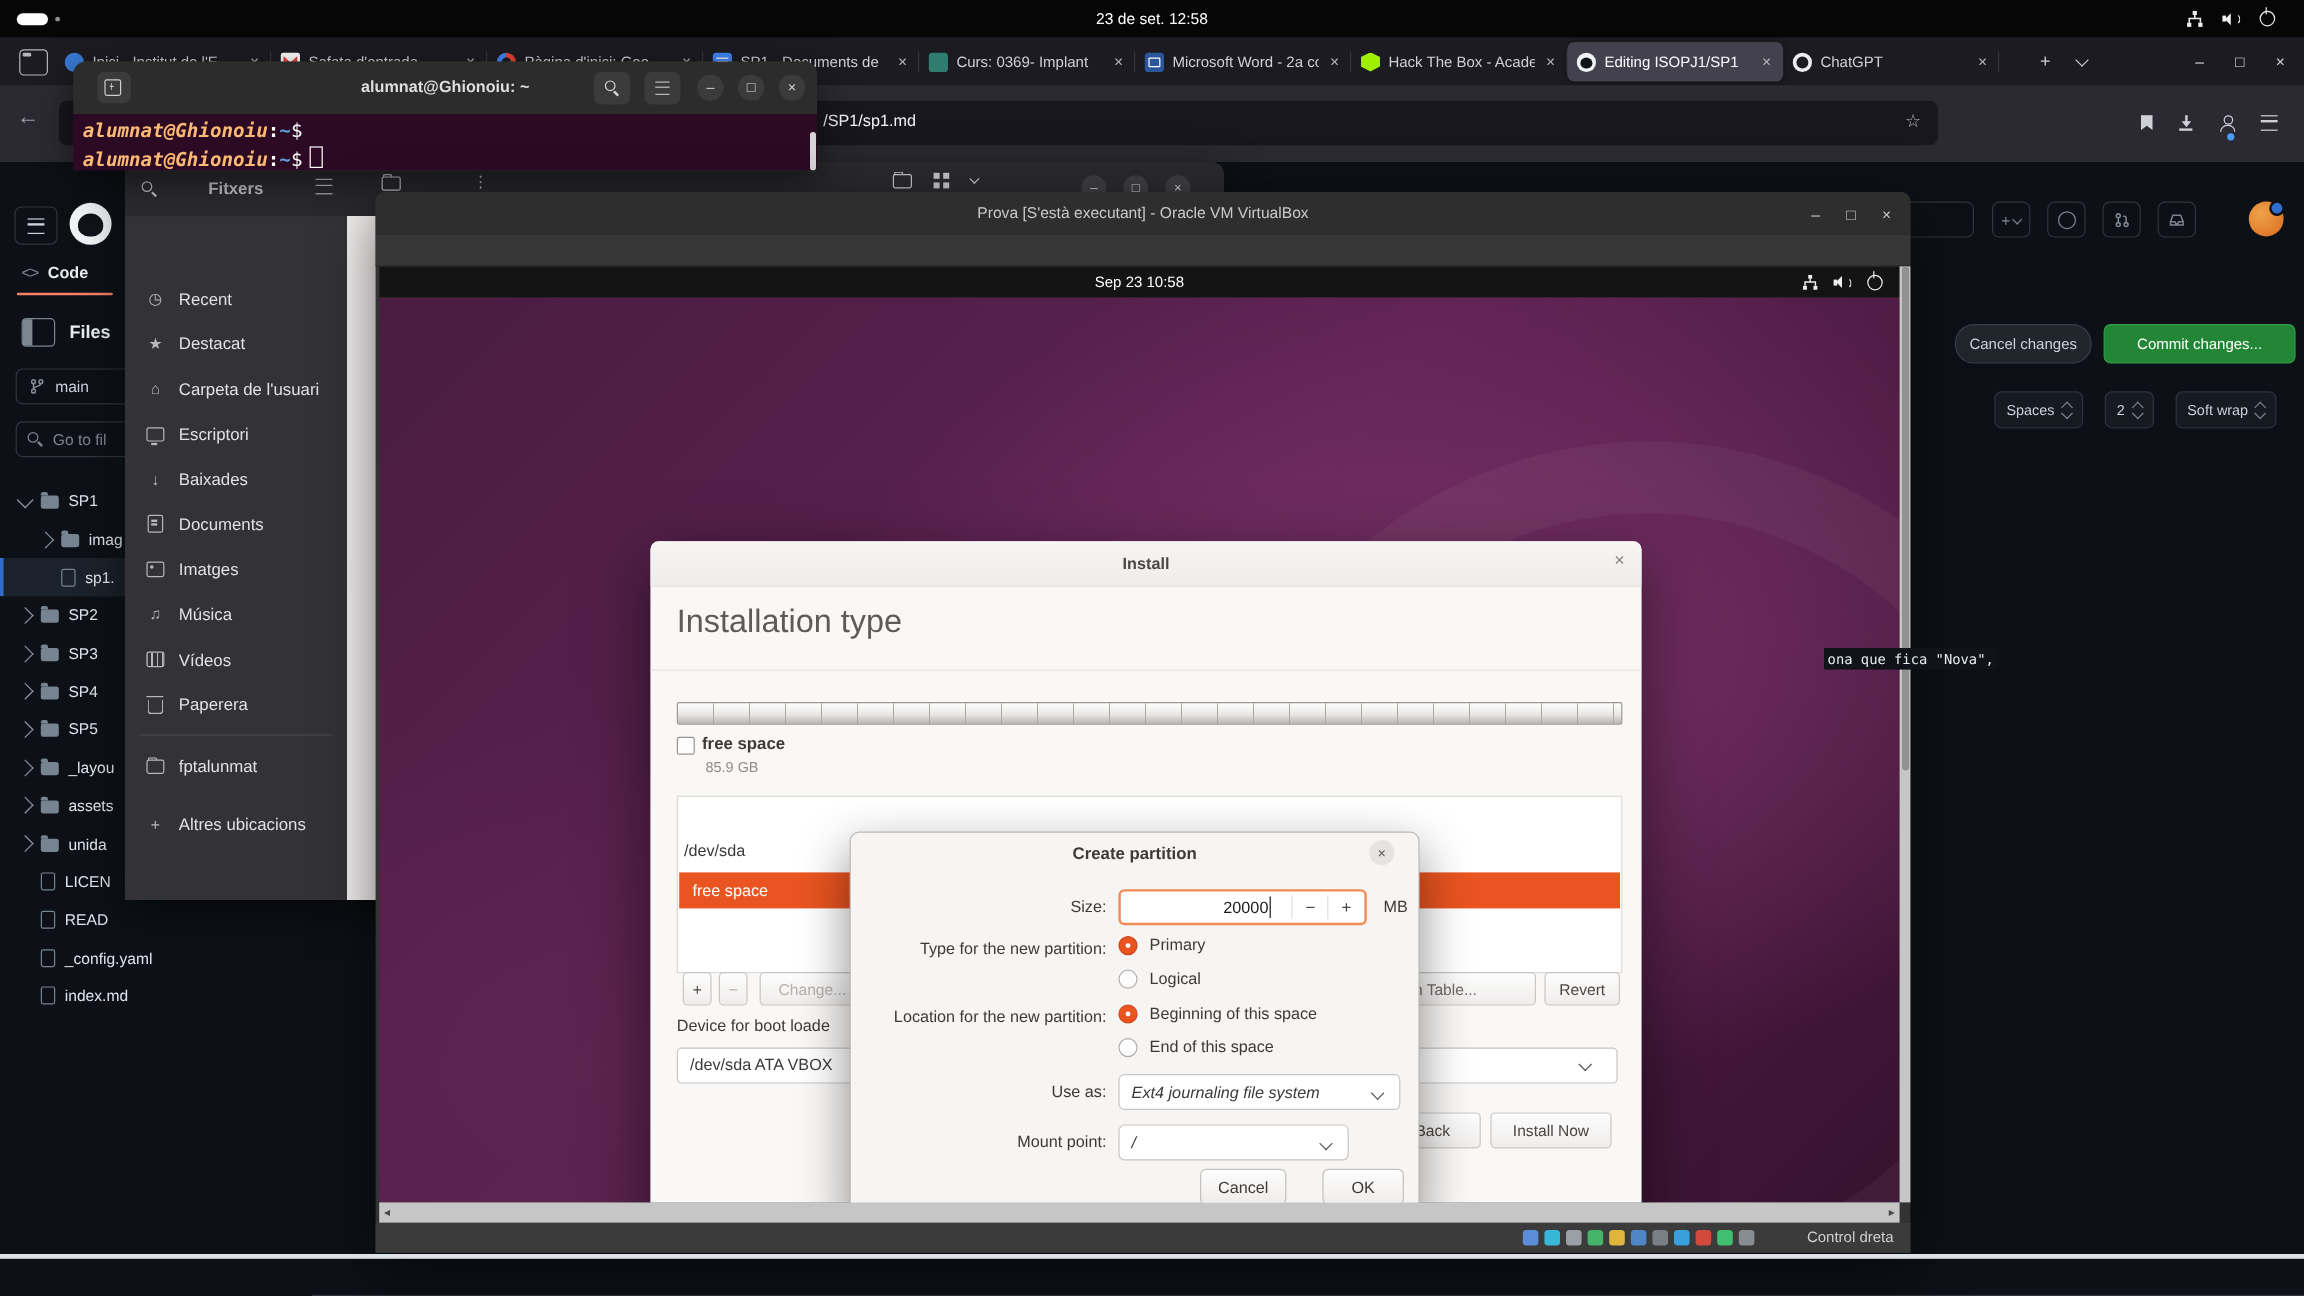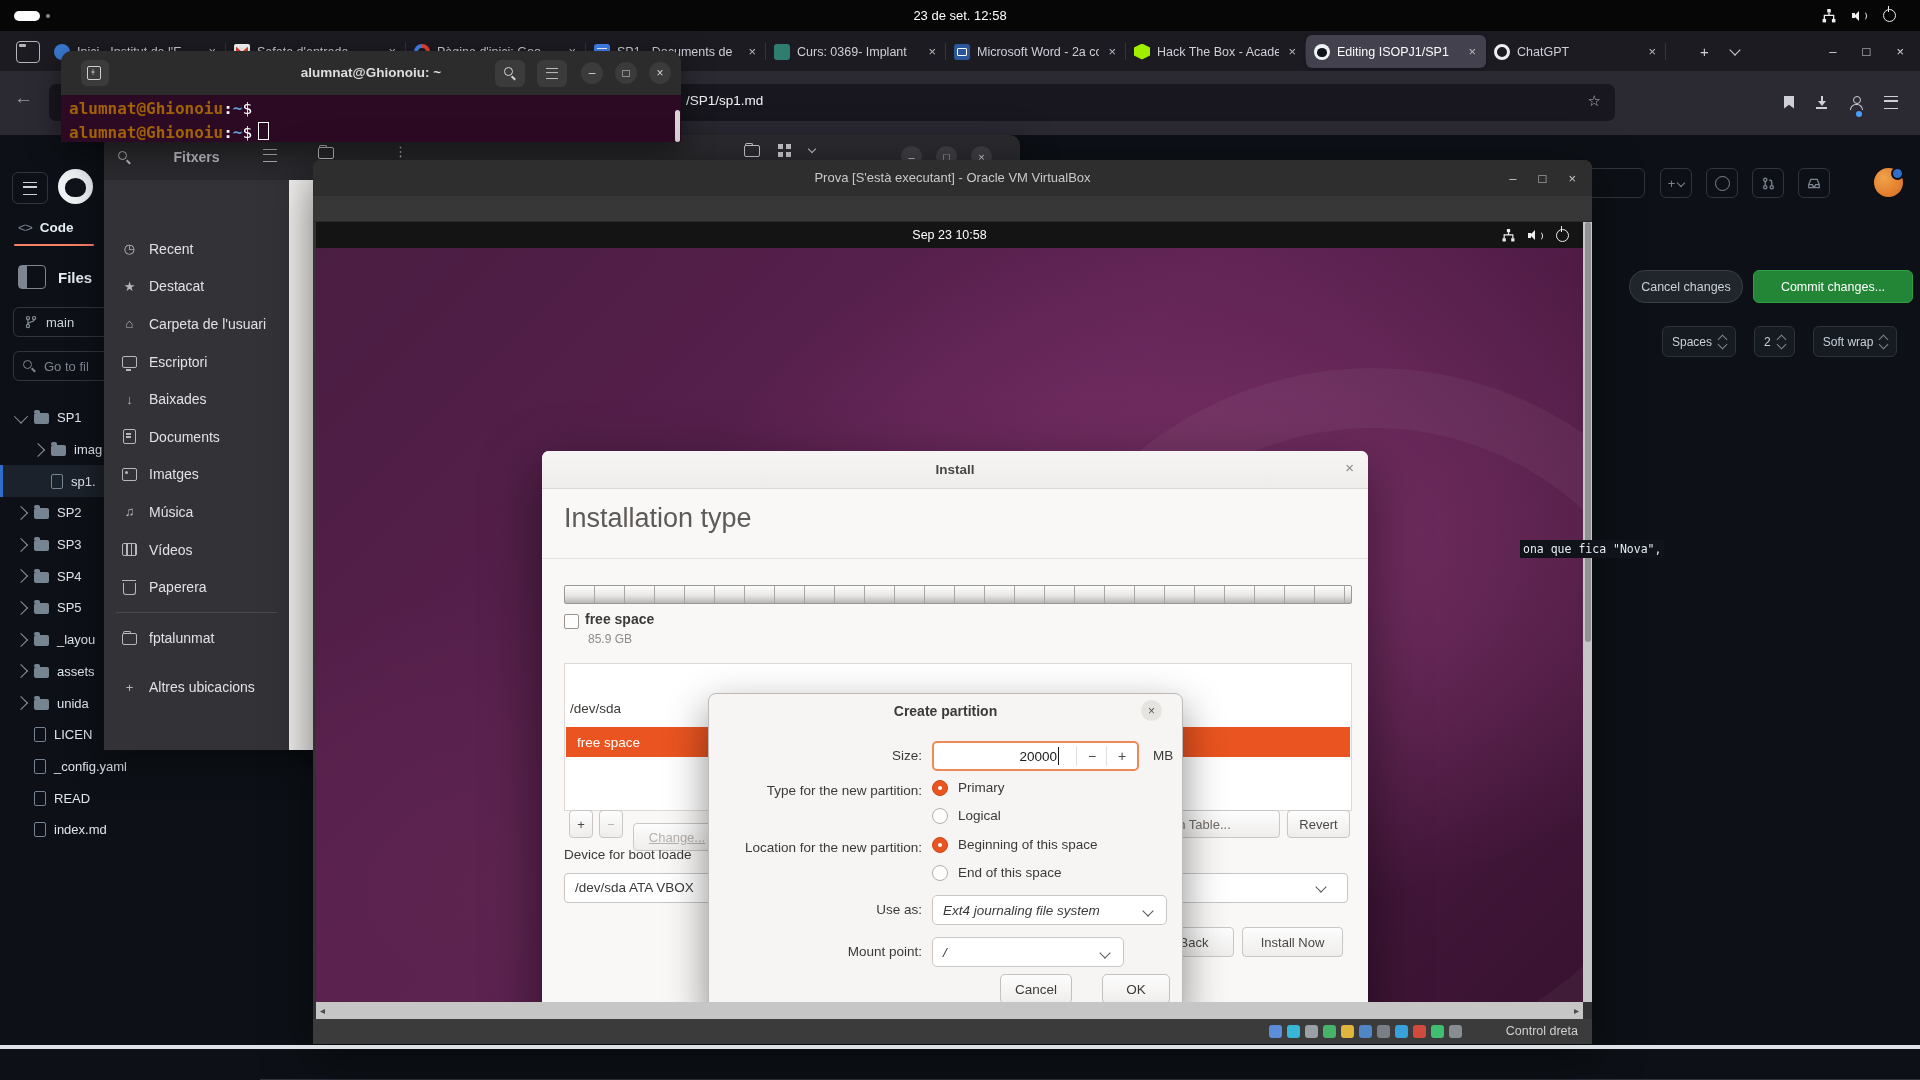--- a/index.html
+++ b/index.html
@@ -113,21 +113,21 @@
   .terminal{position:absolute;left:61px;top:51px;width:620px;height:91px;z-index:12;border-radius:11px 11px 0 0;overflow:hidden;box-shadow:0 8px 30px rgba(0,0,0,.5);}
   .term-titlebar{position:relative;height:44px;background:#2c2c2c;}
   .term-title{position:absolute;left:0;top:0;width:100%;text-align:center;line-height:44px;font-size:13.5px;font-weight:bold;color:#dedede;}
   .term-newtab{position:absolute;left:20px;top:9px;width:28px;height:26px;background:#3b3b3b;border-radius:6px;}
   .term-newtab::before{content:"";position:absolute;left:6px;top:6px;width:12px;height:12px;border:1.6px solid #cfcfcf;border-radius:2px;}
   .term-newtab::after{content:"";position:absolute;left:10.4px;top:9px;width:3.2px;height:6px;background:#cfcfcf;clip-path:polygon(40% 0,60% 0,60% 40%,100% 40%,100% 60%,60% 60%,60% 100%,40% 100%,40% 60%,0 60%,0 40%,40% 40%);}
   .term-btn{position:absolute;top:9px;width:30px;height:27px;background:#3b3b3b;border-radius:6px;color:#d6d6d6;display:flex;align-items:center;justify-content:center;}
   .term-cbtn{position:absolute;top:11px;width:22px;height:22px;background:#3b3b3b;border-radius:50%;color:#d6d6d6;display:flex;align-items:center;justify-content:center;font-size:12px;}
   .term-body{position:relative;height:47px;background:#2d0a24;font-family:"DejaVu Sans Mono",monospace;font-size:16px;}
   .term-line{position:absolute;left:8px;white-space:pre;}
-  .t-u{color:#a16207;font-weight:bold;}
+  .t-u{color:#fdba74;font-weight:bold;font-style:italic;}
   .t-c{color:#fff;font-weight:bold;}
   .t-p{color:#5e9bd6;font-weight:bold;}
   .t-d{color:#fff;}
   .t-cursor{display:inline-block;width:9px;height:16px;border:1.4px solid #fff;vertical-align:-2px;margin-left:6px;}
   .term-scroll{position:absolute;right:1px;top:59px;width:5px;height:32px;background:#d9d4d8;border-radius:3px;z-index:13;}
   
   .nautilus{position:absolute;left:104px;top:135px;width:916px;height:615px;z-index:6;border-radius:10px 10px 0 0;overflow:hidden;box-shadow:0 10px 34px rgba(0,0,0,.5);}
   .nt-header{position:absolute;left:0;top:0;width:100%;height:45px;background:#2a2a2e;}
   .nt-content{position:absolute;left:185px;top:45px;right:0;bottom:0;background:#f4f2f1;}
   .nt-sidebar{position:absolute;left:0;top:45px;width:185px;bottom:0;background:#333237;}
@@ -432,26 +432,26 @@
             <span class="tw-label">unida</span>
           </div>
           <div class="tree-row k-file">
             <span class="tw-chev"></span>
             <span class="tw-ic"></span>
             <span class="tw-label">LICEN</span>
           </div>
           <div class="tree-row k-file">
             <span class="tw-chev"></span>
             <span class="tw-ic"></span>
+            <span class="tw-label">READ</span>
+          </div>
+          <div class="tree-row k-file">
+            <span class="tw-chev"></span>
+            <span class="tw-ic"></span>
             <span class="tw-label">_config.yaml</span>
-          </div>
-          <div class="tree-row k-file">
-            <span class="tw-chev"></span>
-            <span class="tw-ic"></span>
-            <span class="tw-label">READ</span>
           </div>
           <div class="tree-row k-file">
             <span class="tw-chev"></span>
             <span class="tw-ic"></span>
             <span class="tw-label">index.md</span>
           </div>
       </div>
 
       <div class="gh-cancel">Cancel changes</div>
       <div class="gh-commit">Commit changes...</div>
@@ -667,21 +667,21 @@
             <div class="inst-dev">/dev/sda</div>
             <div class="inst-orange">
               <span class="nm">free space</span>
               <span class="cb"></span>
               <span class="sz">85899 MB</span>
             </div>
           </div>
 
           <div class="pbtn" style="left:27px;top:359px;width:24px;">+</div>
           <div class="pbtn" style="left:57px;top:359px;width:24px;color:#b4b1ae;">−</div>
-          <div class="pbtn" style="left:91px;top:372px;width:88px;color:#b4b1ae;text-decoration:underline;">Change...</div>
+          <div class="pbtn" style="left:91px;top:359px;width:88px;color:#b4b1ae;">Change...</div>
           <div class="pbtn" style="left:517px;top:359px;width:221px;color:#6f6b68;">New Partition Table...</div>
           <div class="pbtn" style="left:745px;top:359px;width:63px;">Revert</div>
 
           <div class="inst-boot-label">Device for boot loade</div>
           <div class="inst-boot">
             <span class="val">/dev/sda ATA VBOX </span>
             <span class="chv"></span>
           </div>
 
           <div class="pbtn" style="left:612px;top:476px;width:80px;height:30px;">Back</div>

